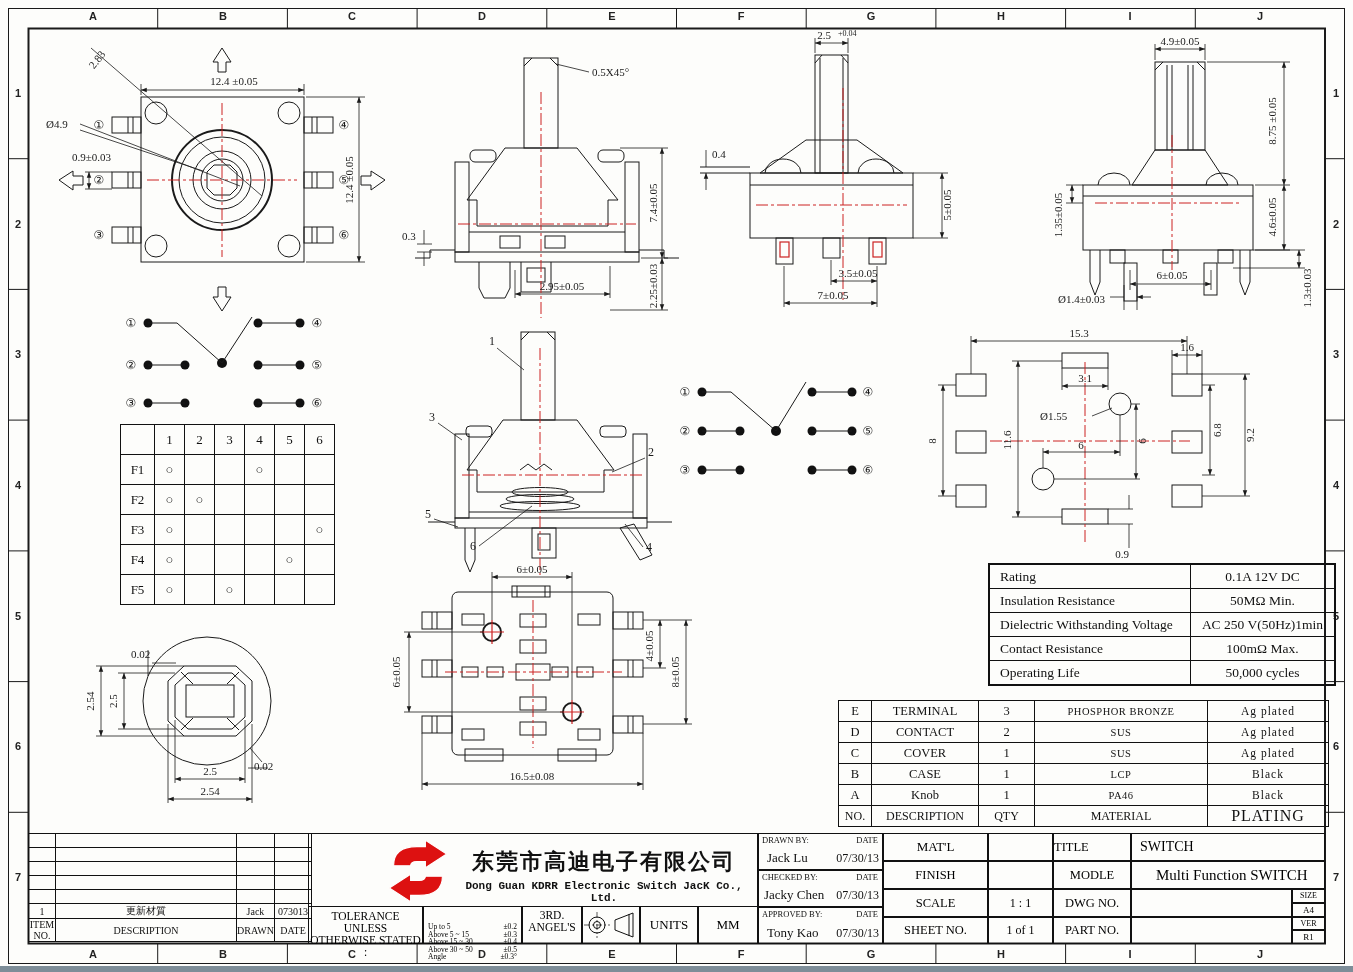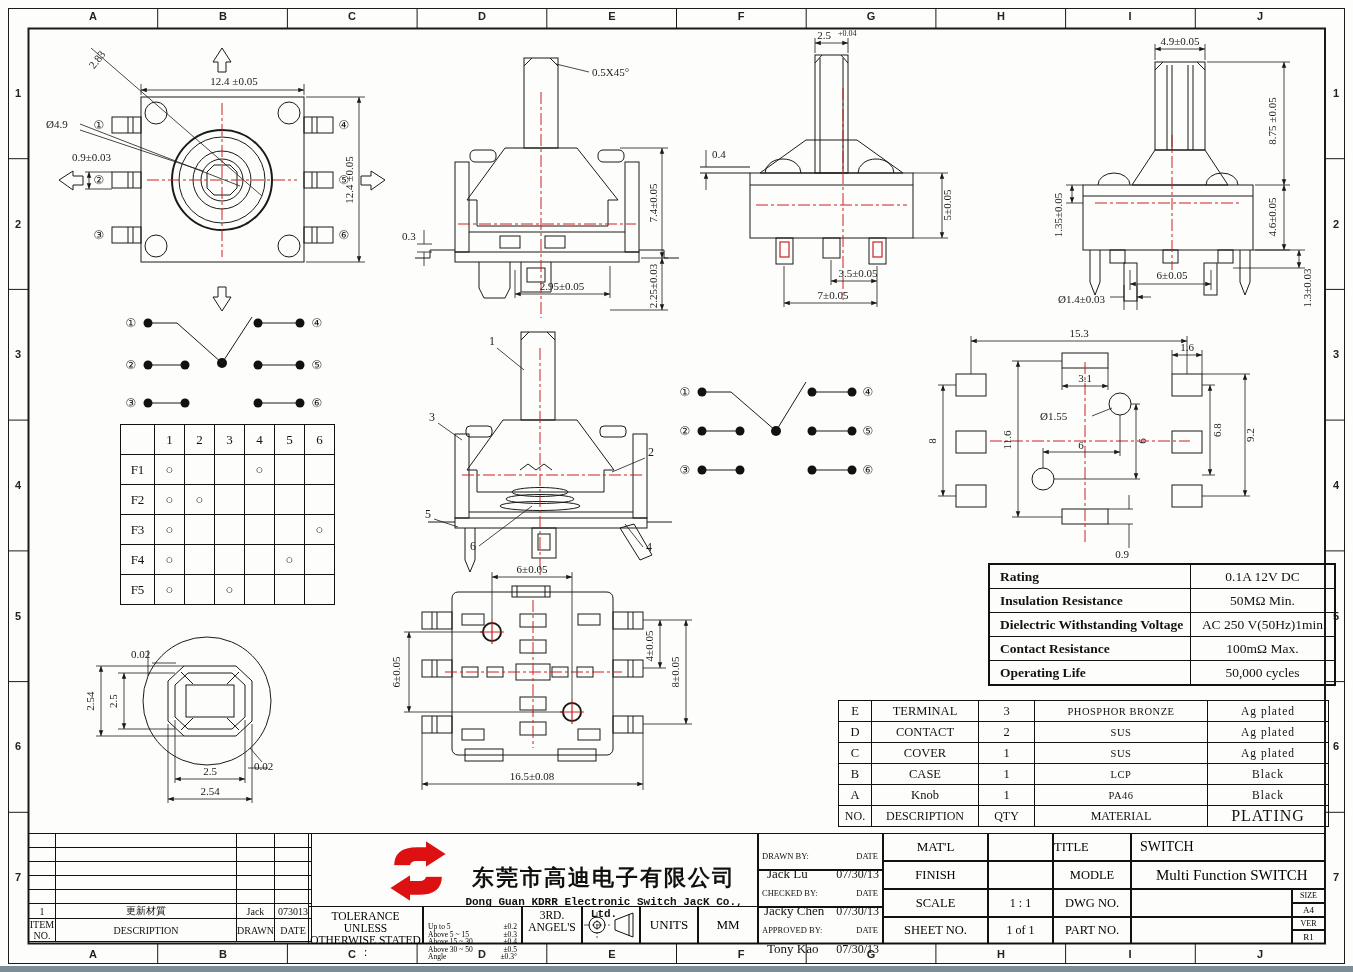--- a/index.html
+++ b/index.html
@@ -7,34 +7,34 @@
          font-family:"Liberation Serif","DejaVu Serif",serif;}
   .gl{position:absolute;width:16px;text-align:center;font:bold 11px "Liberation Sans","DejaVu Sans",sans-serif;color:#222;}
   .cell{position:absolute;border:1px solid #111;box-sizing:border-box;background:transparent;}
   table{border-collapse:collapse;position:absolute;color:#111;}
   td{border:1px solid #111;text-align:center;padding:0;}
   .ftable{left:120px;top:424px;font:13px "Liberation Serif",serif;}
   .ftable td{width:29px;height:29px;}
   .ftable td.fl{width:33px;}
   .stable{left:988px;top:563px;font:13.5px "Liberation Serif",serif;border:2px solid #111;}
   .stable td{height:23px;}
-  .stable td.sl{width:190px;text-align:left;padding-left:10px;font-weight:bold;}
+  .stable td.sl{width:190px;text-align:left;padding-left:10px;}
   .stable td.sv{width:143px;}
   .btable{left:838px;top:700px;font:12.5px "Liberation Serif",serif;}
   .btable td{height:20px;}
   .btable .c1{width:32px}.btable .c2{width:106px}.btable .c3{width:55px}
   .btable .c4{width:172px}.btable .c5{width:120px}
   .bm{font-size:10.5px;letter-spacing:.5px}
   .bp{font-size:11.5px;letter-spacing:1px}
   .bfoot td{font-size:12px}
   .bfoot .c5{font-size:16px;letter-spacing:1px}
   .rtable{left:28px;top:833px;font:10px "Liberation Serif",serif;}
   .rtable td{height:13px;}
   .rtable .r1{width:26px}.rtable .r2{width:180px}.rtable .r3{width:34px}.rtable .r4{width:36px}
-  .lbl{position:absolute;color:#111;margin-top:16px;}
+  .lbl{position:absolute;color:#111;}
   .bar{position:absolute;left:0;top:966px;width:1353px;height:6px;background:#7d8d98;}
   svg text{font-family:"Liberation Serif","DejaVu Serif",serif;}
 </style>
 </head>
 <body>
 
 <div id="sheet">
 
 <svg width="1353" height="972" viewBox="0 0 1353 972" style="position:absolute;left:0;top:0">
   <defs>

